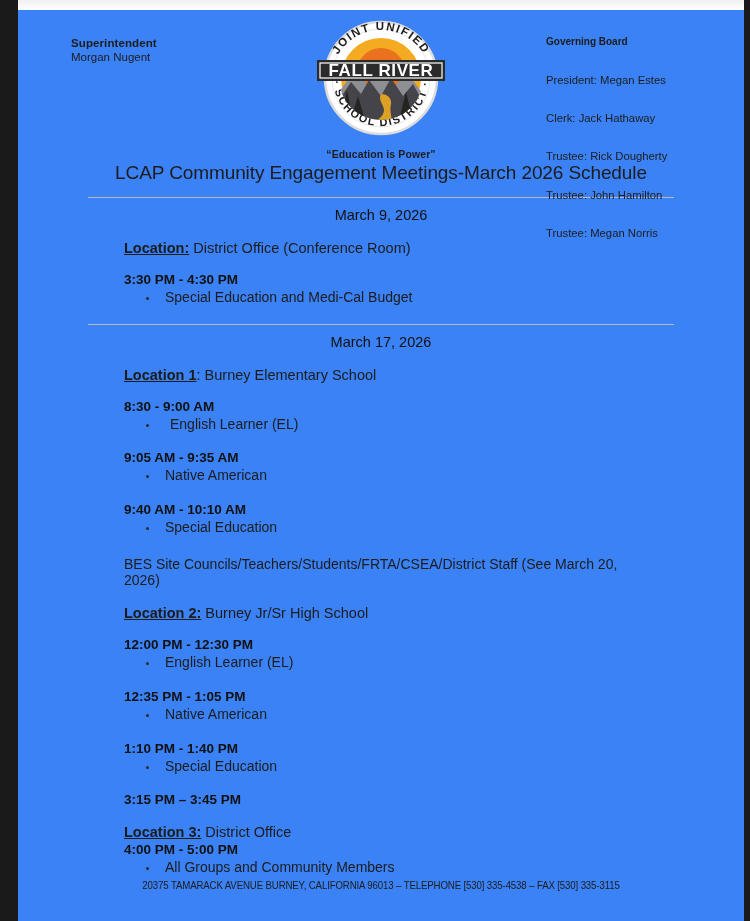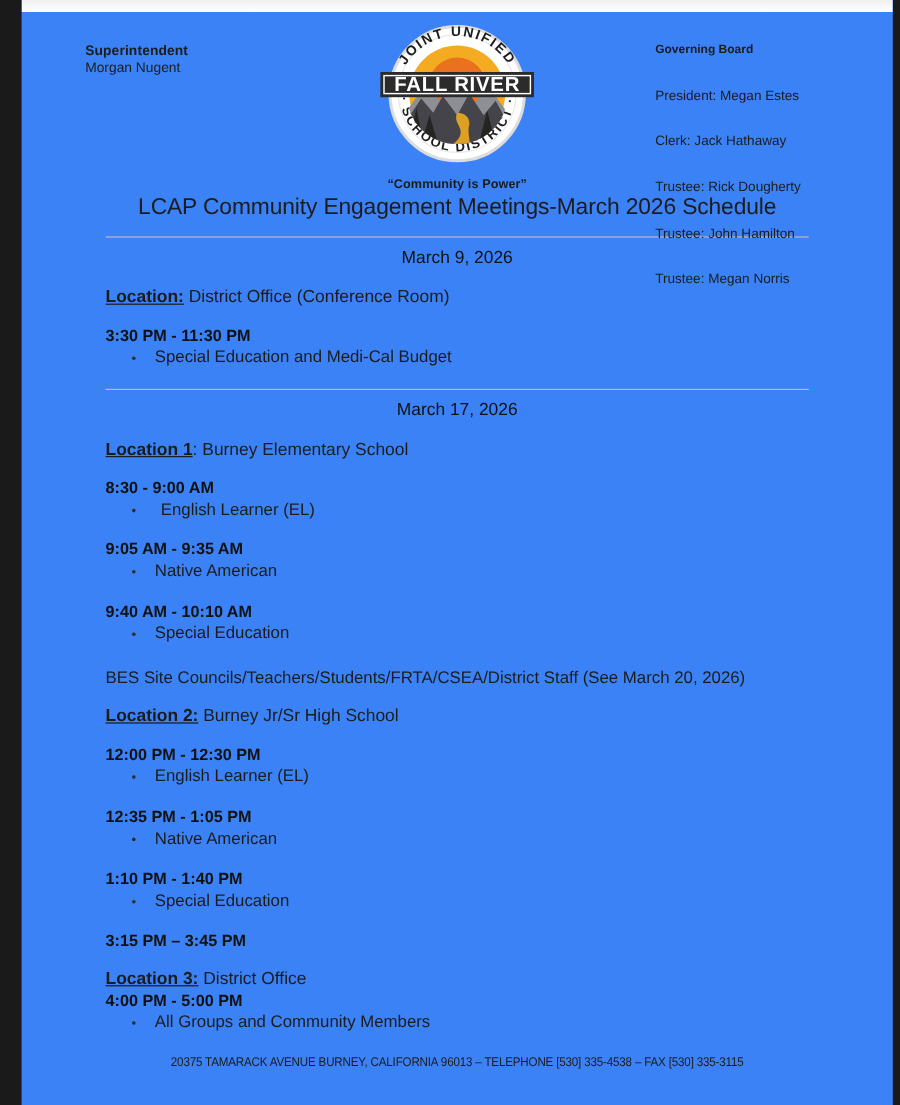--- a/index.html
+++ b/index.html
@@ -115,21 +115,21 @@
   }
   .date-head {
     text-align: center;
     font-size: 14.5px;
     font-weight: normal;
     color: #111;
     margin-top: 9px;
   }
 
   .content {
-    padding: 0 70px;
+    padding: 0 106px;
   }
   .loc-line {
     font-size: 14.5px;
     color: #1c1c1c;
     margin-top: 17px;
   }
   .loc-label {
     font-weight: bold;
     text-decoration: underline;
     text-underline-offset: 1px;
@@ -233,42 +233,42 @@
             <path d="M99 112 L106 90 L112 112 Z" fill="#242420"></path>
 
             <path d="M70 86 C 66 94, 76 98, 72 106 C 69 112, 62 114, 58 118 L80 118 C 82 110, 78 104, 80 96 C 81 90, 76 86, 70 86 Z" fill="#dca024"></path>
           </g>
 
           <rect x="6" y="52" width="128" height="21" fill="#2b2b2b"></rect>
           <rect x="9" y="55" width="122" height="15" fill="none" stroke="#ffffff" stroke-width="1.2"></rect>
           <text x="70" y="67.5" text-anchor="middle" font-family="Liberation Sans, sans-serif" font-size="17" font-weight="bold" fill="#ffffff" letter-spacing="0.6">FALL RIVER</text>
         </svg>
       </div>
-      <div class="tagline">“Community is Power”</div>
+      <div class="tagline">“Education is Power”</div>
     </div>
 
     <div class="board-block">
       <div class="board-title">Governing Board</div>
       <div class="board-row">President: Megan Estes</div>
       <div class="board-row">Clerk: Jack Hathaway</div>
       <div class="board-row">Trustee: Rick Dougherty</div>
       <div class="board-row">Trustee: John Hamilton</div>
       <div class="board-row">Trustee: Megan Norris</div>
     </div>
   </div>
 
   <div class="doc-title">LCAP Community Engagement Meetings-March 2026 Schedule</div>
 
   <hr class="rule">
   <div class="date-head">March 9, 2026</div>
 
   <div class="content">
     <div class="loc-line"><span class="loc-label">Location:</span><span> District Office (Conference Room)</span></div>
 
-    <div class="time-line">3:30 PM - 11:30 PM</div>
+    <div class="time-line">3:30 PM - 4:30 PM</div>
     <ul class="bullets">
       <li>Special Education and Medi-Cal Budget</li>
     </ul>
   </div>
 
   <hr class="rule" style="margin-top:16px">
   <div class="date-head">March 17, 2026</div>
 
   <div class="content">
 

